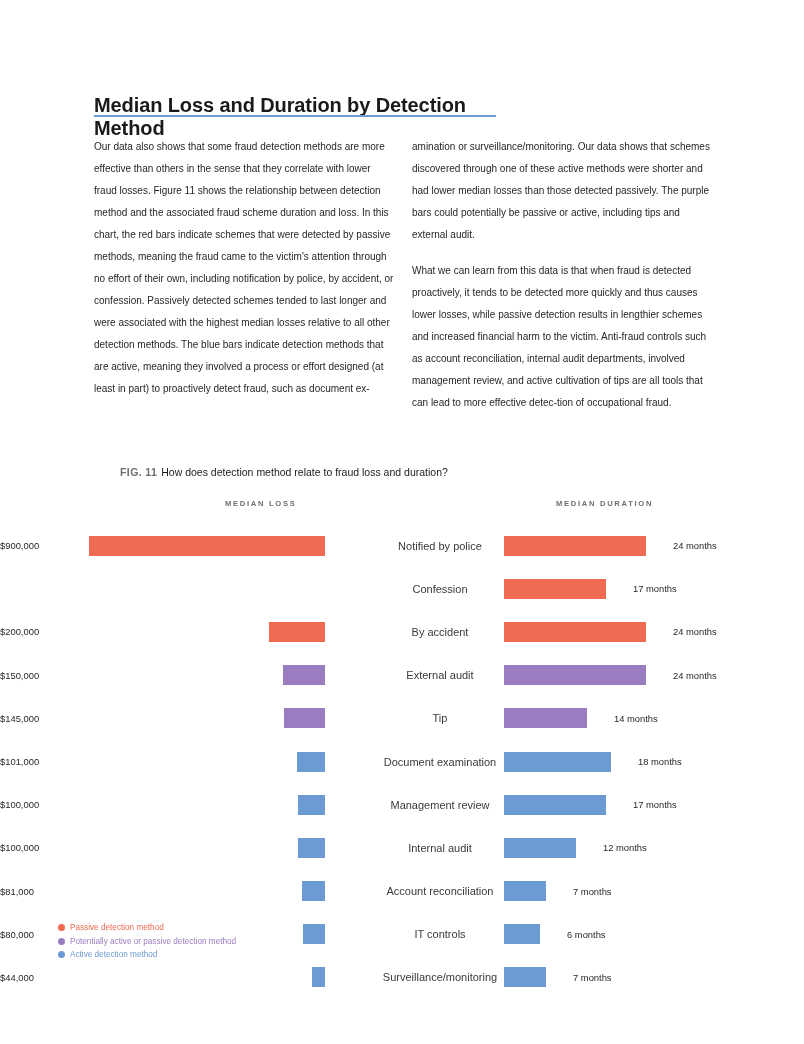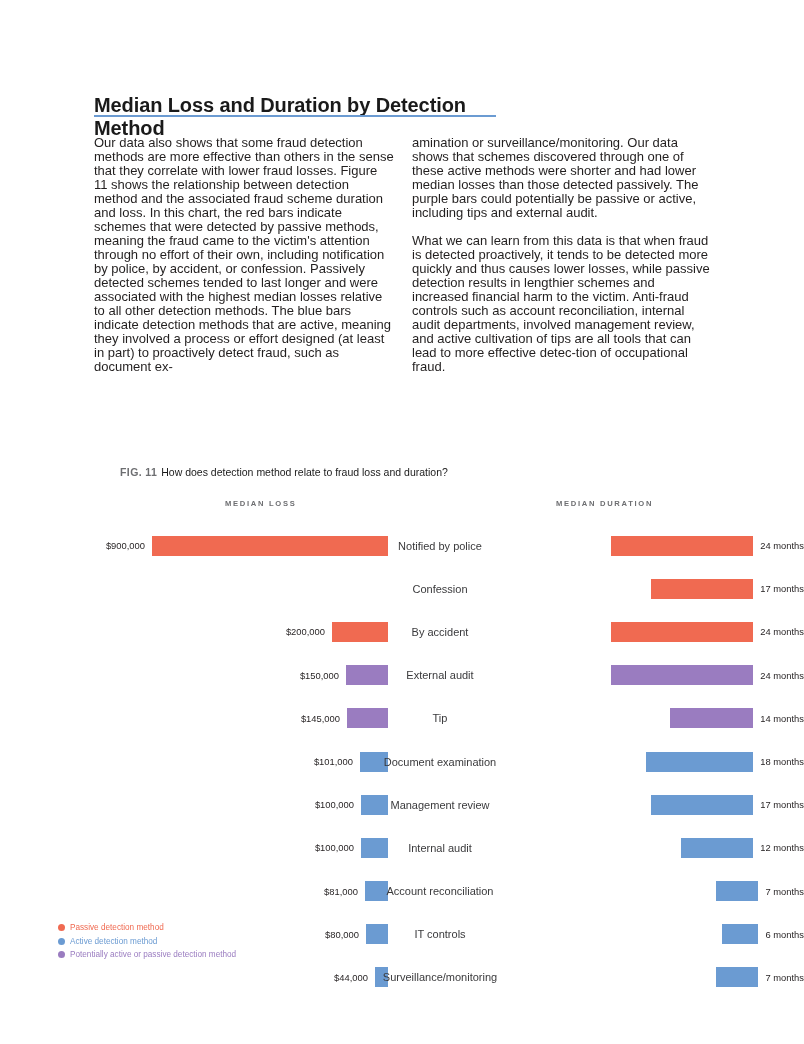--- a/index.html
+++ b/index.html
@@ -30,22 +30,22 @@
     position: absolute;
     left: 94px; top: 115px;
     width: 402px; height: 2px;
     background: #6b9bd2;
   }
 
   
   .col {
     position: absolute;
     width: 300px;
-    font-size: 13px;
-    line-height: 14px;
+    font-size: 10px;
+    line-height: 22px;
     color: #221f1f;
   }
   .col.left  { left: 94px;  top: 136px; }
   .col.right { left: 412px; top: 136px; }
   .col p { margin: 0 0 14px 0; }
   .col p:last-child { margin-bottom: 0; }
 
   
   .fig-caption {
     position: absolute;
@@ -79,26 +79,25 @@
   .chart-row {
     position: relative;
     height: 43.2px;
     width: 804px;
   }
 
   
   .loss-side {
     position: absolute;
     left: 0; top: 0;
-    width: 372px;
+    width: 325px;
     height: 100%;
     display: flex;
     align-items: center;
-    justify-content: flex-end;
-    margin-left: 16px;
+    justify-content: space-between;
   }
   .loss-value {
     font-size: 9.4px;
     color: #231f20;
     white-space: nowrap;
     margin-right: 7px;
   }
   .loss-bar { height: 20px; }
 
   
@@ -115,21 +114,22 @@
     white-space: nowrap;
   }
 
   
   .duration-side {
     position: absolute;
     left: 504px; top: 0;
     right: 0; height: 100%;
     display: flex;
     align-items: center;
-    justify-content: flex-end;
+    justify-content: flex-start;
+    gap: 20px;
   }
   .duration-bar { height: 20px; }
   .duration-value {
     font-size: 9.4px;
     color: #231f20;
     white-space: nowrap;
     margin-left: 7px;
   }
 
   
@@ -322,26 +322,26 @@
         </div>
       </div>
     </div>
 
   <div id="legend">
       <div class="legend-item">
         <span class="legend-dot" style="background: rgb(240, 106, 81);"></span>
         <span style="color: rgb(240, 106, 81);">Passive detection method</span>
       </div>
       <div class="legend-item">
+        <span class="legend-dot" style="background: rgb(154, 124, 192);"></span>
+        <span style="color: rgb(154, 124, 192);">Potentially active or passive detection method</span>
+      </div>
+      <div class="legend-item">
         <span class="legend-dot" style="background: rgb(107, 155, 210);"></span>
         <span style="color: rgb(107, 155, 210);">Active detection method</span>
-      </div>
-      <div class="legend-item">
-        <span class="legend-dot" style="background: rgb(154, 124, 192);"></span>
-        <span style="color: rgb(154, 124, 192);">Potentially active or passive detection method</span>
       </div>
     </div>
 
   <div id="footer">
     <div class="page-num-box">20</div>
     <div class="footer-text">
       <span class="bold">Detection</span>
       <span>Report to the Nations</span>
     </div>
   </div>

